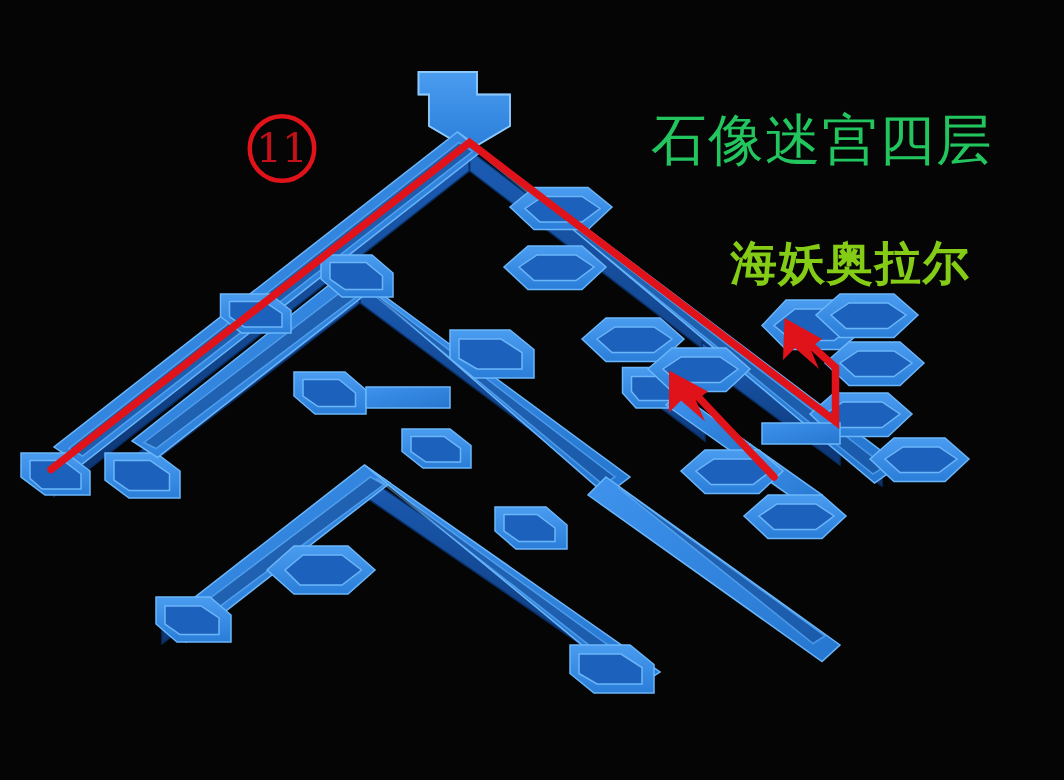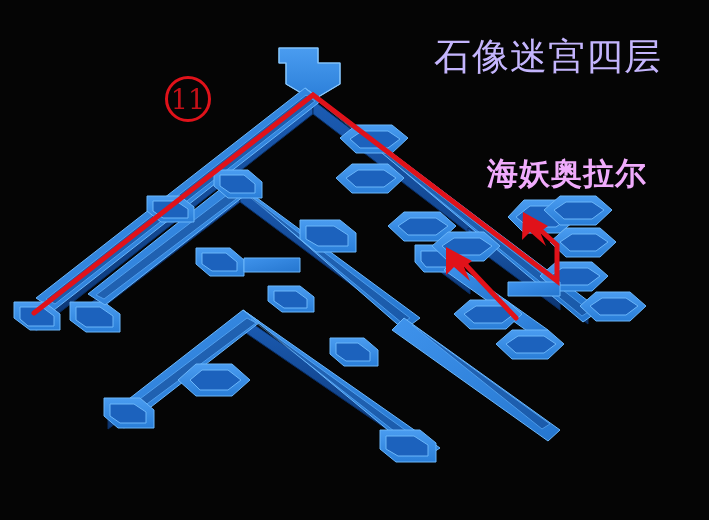--- a/index.html
+++ b/index.html
@@ -6,37 +6,38 @@
   #app{
     position:relative;
     width:709px;height:520px;
     background:#050505;
     overflow:hidden;
     font-family:"DejaVu Sans","Liberation Sans",sans-serif;
   }
   #mapsvg{position:absolute;left:0;top:0;width:709px;height:520px;display:block;}
   .titleText{
     position:absolute;
-    color:#c4b5fd;
+    color:#22c55e;
     font-size:37px;
     font-weight:400;
     letter-spacing:1px;
     line-height:1;
     white-space:nowrap;
     font-family:Liberation Serif, serif;
+    margin-top:38px;
   }
   .bossText{
     position:absolute;
-    color:#f0abfc;
+    color:#84cc16;
     font-size:31px;
     font-weight:700;
     letter-spacing:1px;
     line-height:1;
     white-space:nowrap;
-    font-family:Liberation Mono, monospace;
+    font-family:Liberation Serif, serif;
   }
   .markerNum{
     position:absolute;
     width:46px;height:46px;
     border:3px solid #e0121a;
     border-radius:50%;
     color:#c41018;
     display:flex;align-items:center;justify-content:center;
     font-size:27px;
     font-family:"DejaVu Serif","Liberation Serif",serif;

